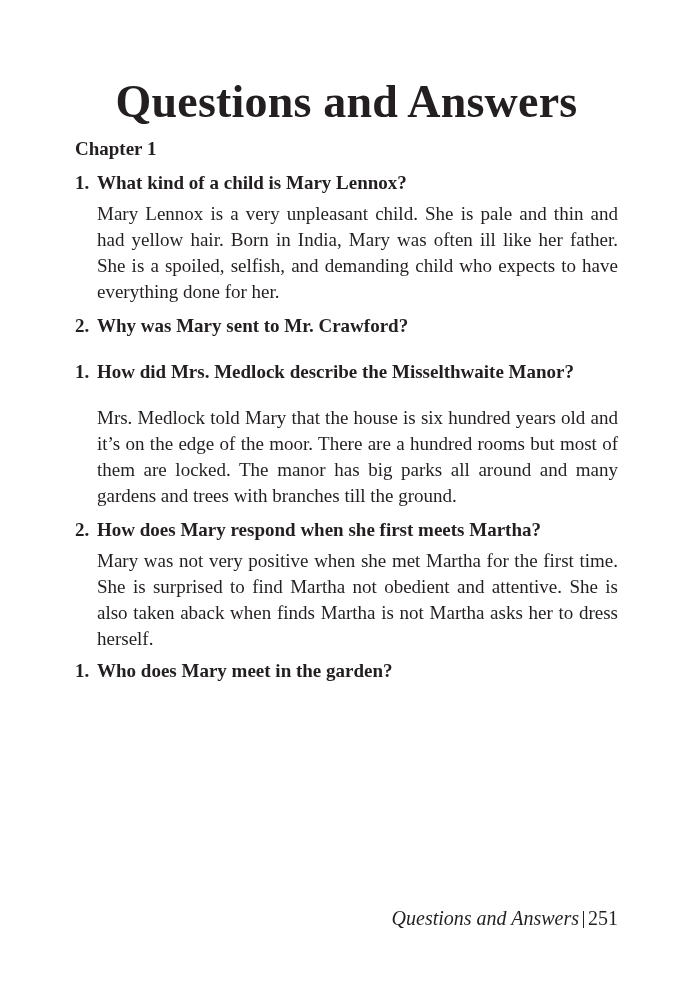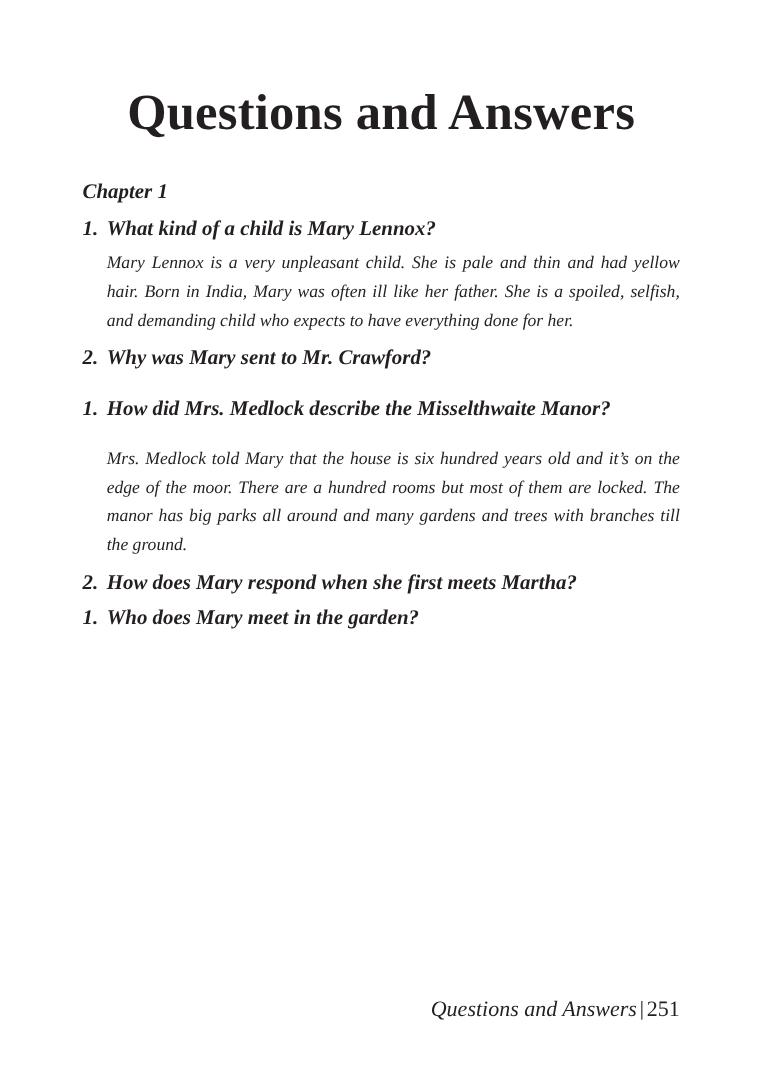--- a/index.html
+++ b/index.html
@@ -23,23 +23,22 @@
       text-align: center;
       font-size: 46px;
       font-weight: bold;
       letter-spacing: 0.2px;
       line-height: 56px;
       margin: 0;
     }
     .content {
       position: absolute;
       left: 75px;
-      top: 162px;
+      top: 136px;
       width: 543px;
-      font-style: italic;
     }
     .chapter-heading {
       font-size: 19px;
       font-weight: bold;
       line-height: 26px;
       margin: 0;
     }
     .question {
       display: flex;
       font-size: 19px;
@@ -50,21 +49,21 @@
     .q-num {
       width: 22px;
       flex: 0 0 22px;
     }
     .q-text {
       flex: 1;
       white-space: nowrap;
     }
     .answer {
       margin: 0 0 0 22px;
-      font-size: 16px;
+      font-size: 19px;
       line-height: 26px;
       text-align: justify;
       text-align-last: left;
     }
     .footer {
       position: absolute;
       right: 75px;
       top: 907px;
       font-size: 20px;
       line-height: 22px;
@@ -115,20 +114,21 @@
         <span class="q-text">How did Mrs. Medlock describe the Misselthwaite Manor?</span>
       </div>
       <p class="answer" style="margin-top:20px;">Mrs. Medlock told Mary that the house is six hundred years old and it’s on the edge of the moor. There are a hundred rooms but most of them are locked. The manor has big parks all around and many gardens and trees with branches till the ground.</p>
     </div>
 
     <div>
       <div class="question">
         <span class="q-num">2.</span>
         <span class="q-text">How does Mary respond when she first meets Martha?</span>
       </div>
+      <p class="answer" style="margin-top:5px;">Mary was not very positive when she met Martha for the first time. She is surprised to find Martha not obedient and attentive. She is also taken aback when finds Martha is not Martha asks her to dress herself.</p>
     </div>
   </section>
 
   <section style="margin-top:6px;">
 
     <div>
       <div class="question">
         <span class="q-num">1.</span>
         <span class="q-text">Who does Mary meet in the garden?</span>
       </div>

